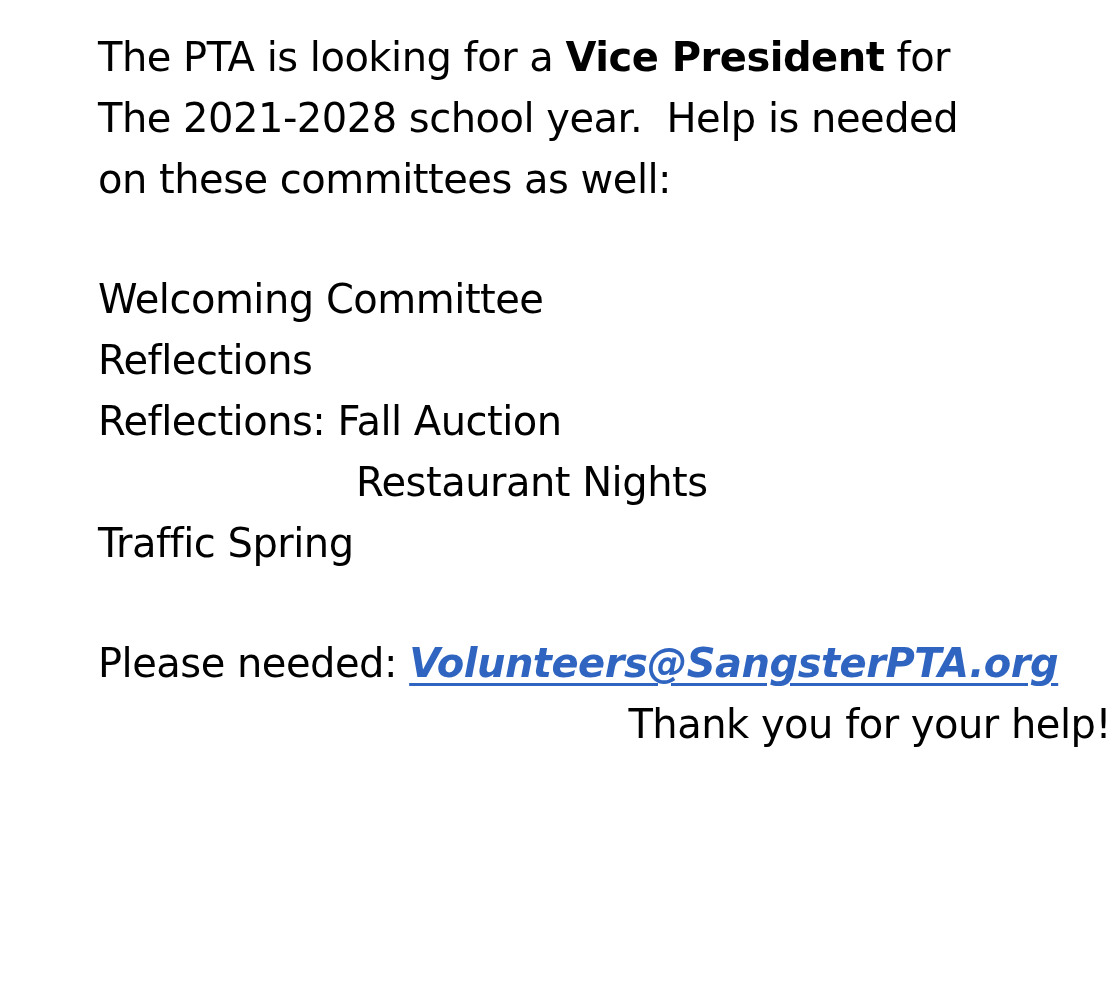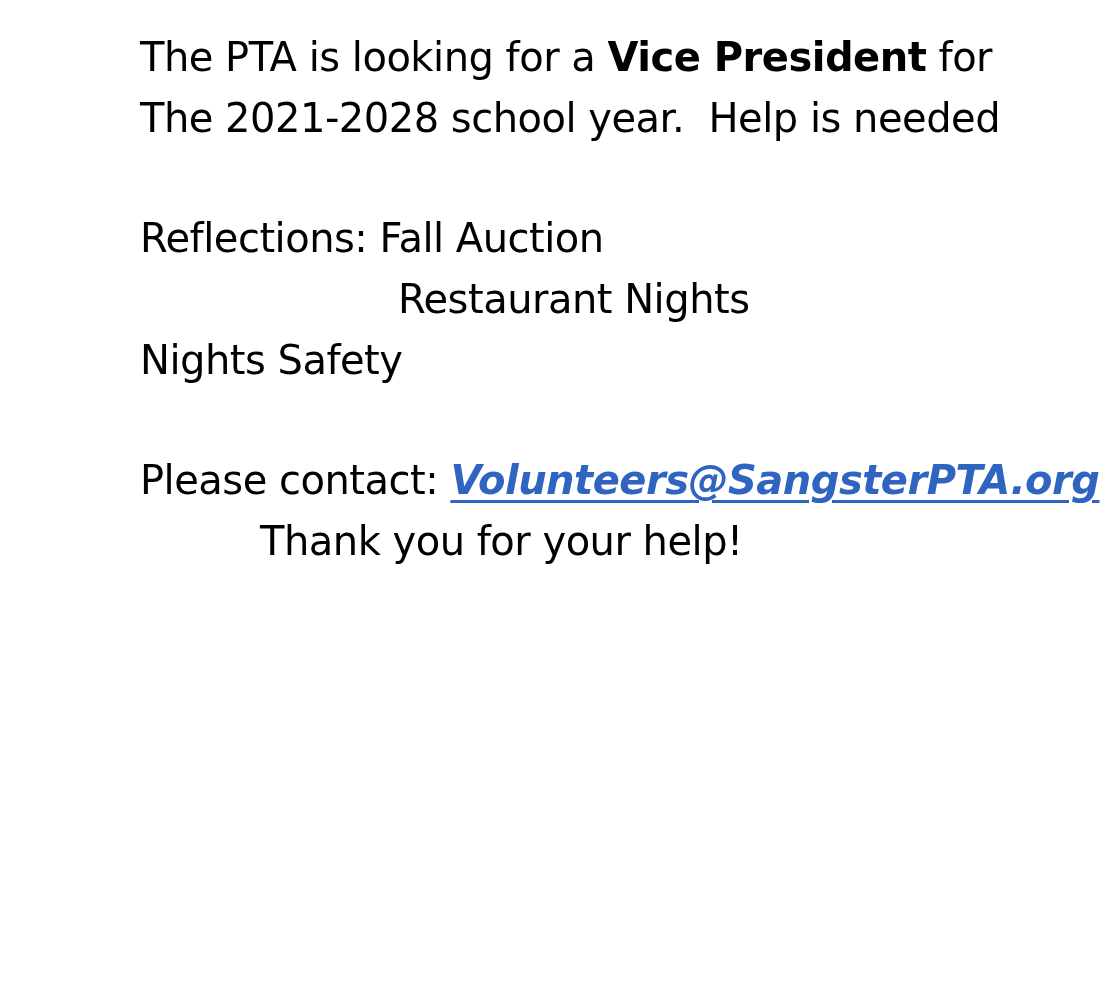--- a/index.html
+++ b/index.html
@@ -4,42 +4,44 @@
   <style>
     html, body { margin: 0; padding: 0; background: #ffffff; }
     body {
       width: 1111px; height: 993px; position: relative; overflow: hidden;
       font-family: "DejaVu Sans", sans-serif; color: #000;
     }
     .doc { position: absolute; left: 98px; top: 27px; right: 0; }
     .line {
       font-size: 40px; line-height: 61px; height: 61px; white-space: pre;
       letter-spacing: -0.5px;
-      margin-left: 42px;
     }
     .bold { font-weight: bold; }
     .indent { padding-left: 258px; }
-    .thanks-indent { padding-left: 120px; }
+    .thanks-indent { padding-left: 120px; text-align: right; }
     .spacer { height: 59px; }
     .link {
       color: #2f65c0; font-weight: bold; font-style: italic;
       text-decoration: underline; text-decoration-thickness: 3px;
       text-underline-offset: 6px; cursor: pointer;
     }
   </style>
 </head>
 <body>
 
 <div class="doc">
   <div class="line"><span>The PTA is looking for a </span><span class="bold">Vice President</span><span> for</span></div>
   <div class="line">The 2021-2028 school year.  Help is needed</div>
+  <div class="line">on these committees as well:</div>
 
   <div class="spacer"></div>
 
+  <div class="line">Welcoming Committee</div>
+  <div class="line">Reflections</div>
   <div class="line"><span>Reflections: </span><span>Fall Auction</span></div>
   <div class="line indent">Restaurant Nights</div>
-  <div class="line">Nights Safety</div>
+  <div class="line">Traffic Spring</div>
 
   <div class="spacer"></div>
 
-  <div class="line"><span>Please contact: </span><span class="link">Volunteers@SangsterPTA.org</span></div>
+  <div class="line"><span>Please needed: </span><span class="link">Volunteers@SangsterPTA.org</span></div>
   <div class="line thanks-indent">Thank you for your help!</div>
 </div>
 
 </body></html>

